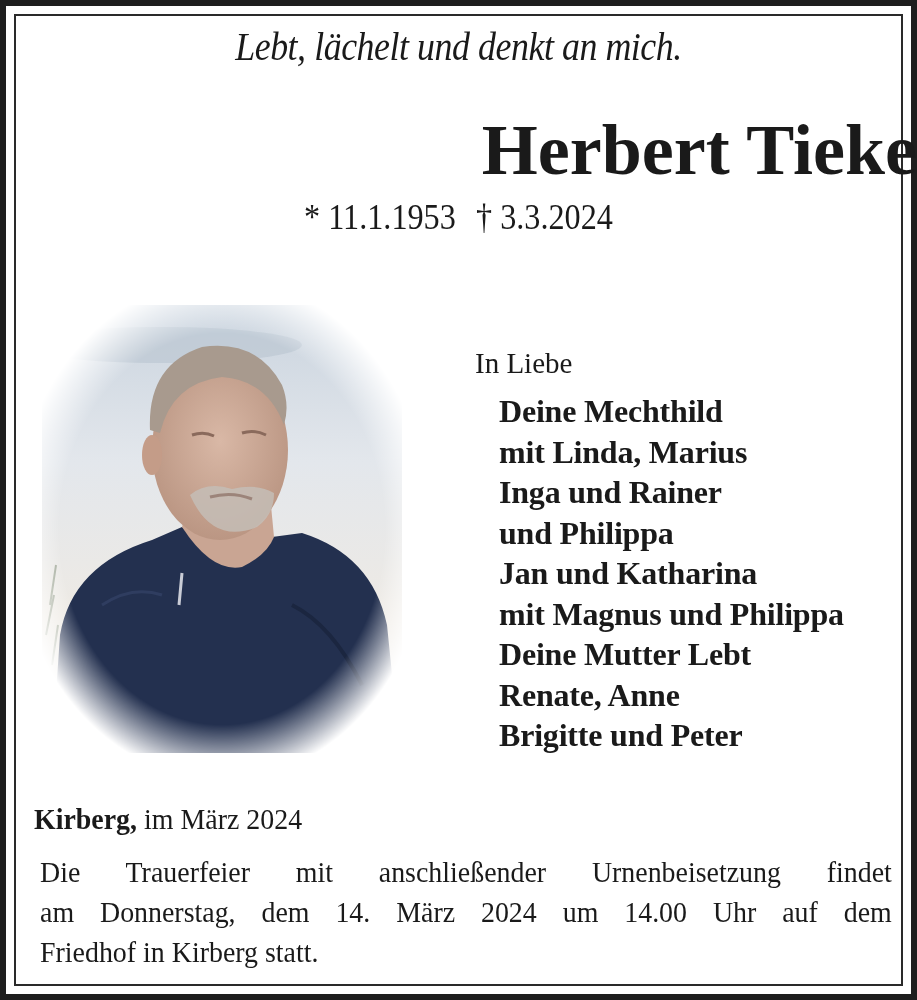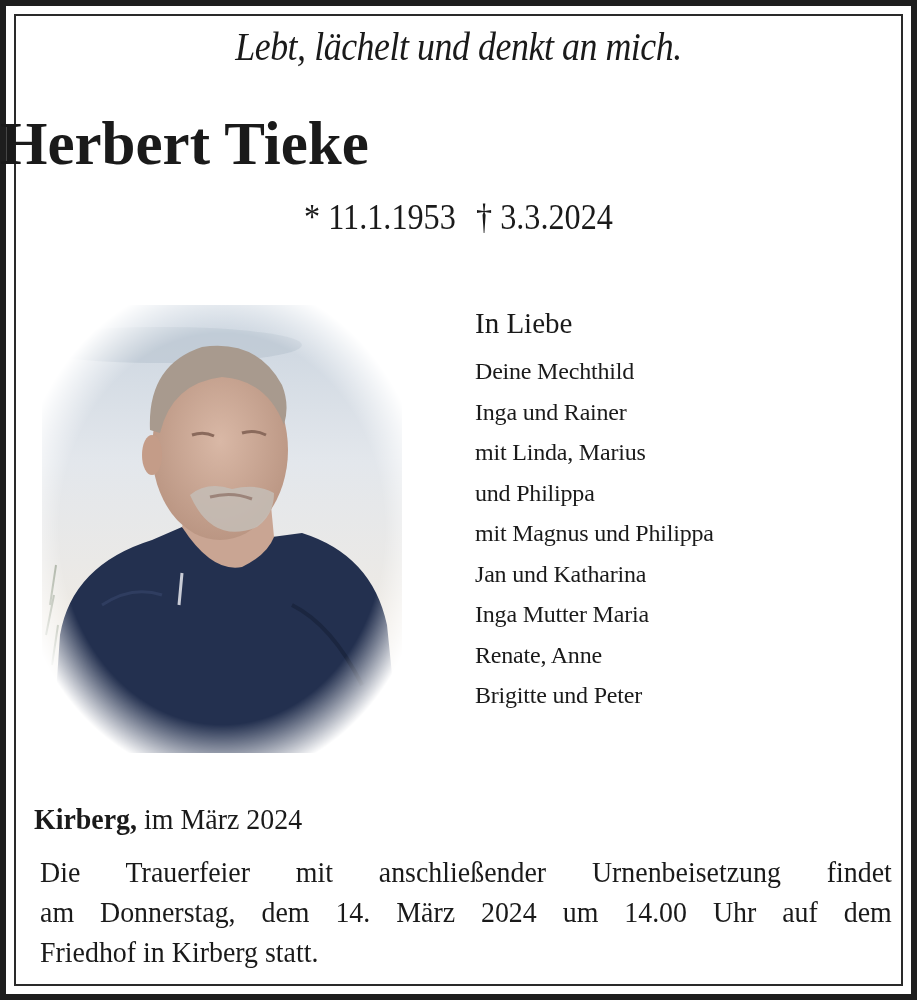--- a/index.html
+++ b/index.html
@@ -1,29 +1,29 @@
 <!DOCTYPE html>
 <html><head>
   <meta charset="utf-8">
   <style>
     html, body { margin: 0; padding: 0; background: #ffffff; }
     body { width: 917px; height: 1000px; position: relative; overflow: hidden; font-family: "Liberation Serif", "DejaVu Serif", serif; color: #1a1a1a; }
     .frame-outer { position: absolute; left: 0; top: 0; width: 917px; height: 1000px; box-sizing: border-box; border: 6px solid #1e1e1e; background: #ffffff; }
     .frame-inner { position: absolute; left: 8px; top: 8px; right: 8px; bottom: 8px; border: 2px solid #2a2a2a; }
     .motto { position: absolute; left: 0; right: 0; top: 24px; text-align: center; font-style: italic; font-size: 39px; letter-spacing: -0.5px; transform: scaleX(0.92); transform-origin: center; }
-    .name { position: absolute; left: 0; right: 0; top: 109px; text-align: left; font-weight: bold; font-size: 61px; letter-spacing: 0px; }
+    .name { position: absolute; left: 0; right: 0; top: 109px; text-align: right; font-weight: bold; font-size: 72px; letter-spacing: 0px; }
     .dates { position: absolute; left: 0; right: 0; top: 198px; text-align: center; font-size: 35px; transform: scaleX(0.92); transform-origin: center; }
     .dates span + span { margin-left: 22px; }
     .photo { position: absolute; left: 42px; top: 305px; width: 360px; height: 448px; overflow: hidden;
       -webkit-mask-image: radial-gradient(ellipse 58% 56% at 50% 50%, #000 78%, rgba(0,0,0,0) 100%);
       mask-image: radial-gradient(ellipse 58% 56% at 50% 50%, #000 78%, rgba(0,0,0,0) 100%); }
     .photo svg { width: 100%; height: 100%; display: block; }
     .mourners { position: absolute; left: 475px; top: 303px; }
-    .in-liebe { font-size: 29px; line-height: 40px; margin-bottom: 8px; }
-    .mourner-line { font-weight: normal; font-size: 24px; line-height: 40.5px; white-space: nowrap; letter-spacing: -0.2px; }
+    .in-liebe { font-size: 29px; line-height: 40px; margin-bottom: 8px; margin-top: 40px; }
+    .mourner-line { font-weight: bold; font-size: 32px; line-height: 40.5px; white-space: nowrap; letter-spacing: -0.2px; margin-left: 24px; }
     .place-date { position: absolute; left: 34px; top: 802px; font-size: 30px; transform: scaleX(0.93); transform-origin: left; white-space: nowrap; }
     .place-date b { font-weight: bold; }
     .ceremony { position: absolute; left: 40px; top: 852px; width: 852px; font-size: 30px; line-height: 40px; text-align: justify; text-align-last: left; }
     .ceremony .cline { display: block; text-align: justify; text-align-last: justify; white-space: nowrap; transform: scaleX(0.93); transform-origin: left; width: 107.5%; }
     .ceremony .cline.last { text-align-last: left; }
   </style>
 </head>
 <body>
 
 <div class="frame-outer">
@@ -73,26 +73,26 @@
     <path d="M148 190 Q170 240 215 222 Q232 210 232 188 Q215 178 190 184 Q165 176 148 190 Z" fill="#c4bdb6" opacity="0.85"></path>
     <path d="M168 192 Q190 186 210 194" stroke="#9c847a" stroke-width="3" fill="none"></path>
 
     <path d="M8 300 L14 260 M4 330 L12 290 M10 360 L16 320" stroke="#7d8a74" stroke-width="2" opacity="0.6"></path>
   </svg>
 </div>
 
 <div class="mourners">
   <div class="in-liebe">In Liebe</div>
   <div class="mourner-line">Deine Mechthild</div>
+  <div class="mourner-line">mit Linda, Marius</div>
   <div class="mourner-line">Inga und Rainer</div>
-  <div class="mourner-line">mit Linda, Marius</div>
   <div class="mourner-line">und Philippa</div>
+  <div class="mourner-line">Jan und Katharina</div>
   <div class="mourner-line">mit Magnus und Philippa</div>
-  <div class="mourner-line">Jan und Katharina</div>
-  <div class="mourner-line">Inga Mutter Maria</div>
+  <div class="mourner-line">Deine Mutter Lebt</div>
   <div class="mourner-line">Renate, Anne</div>
   <div class="mourner-line">Brigitte und Peter</div>
 </div>
 
 <div class="place-date"><b>Kirberg,</b><span> im März 2024</span></div>
 
 <div class="ceremony">
   <span class="cline">Die Trauerfeier mit anschließender Urnenbeisetzung findet</span>
   <span class="cline">am Donnerstag, dem 14. März 2024 um 14.00 Uhr auf dem</span>
   <span class="cline last">Friedhof in Kirberg statt.</span>

